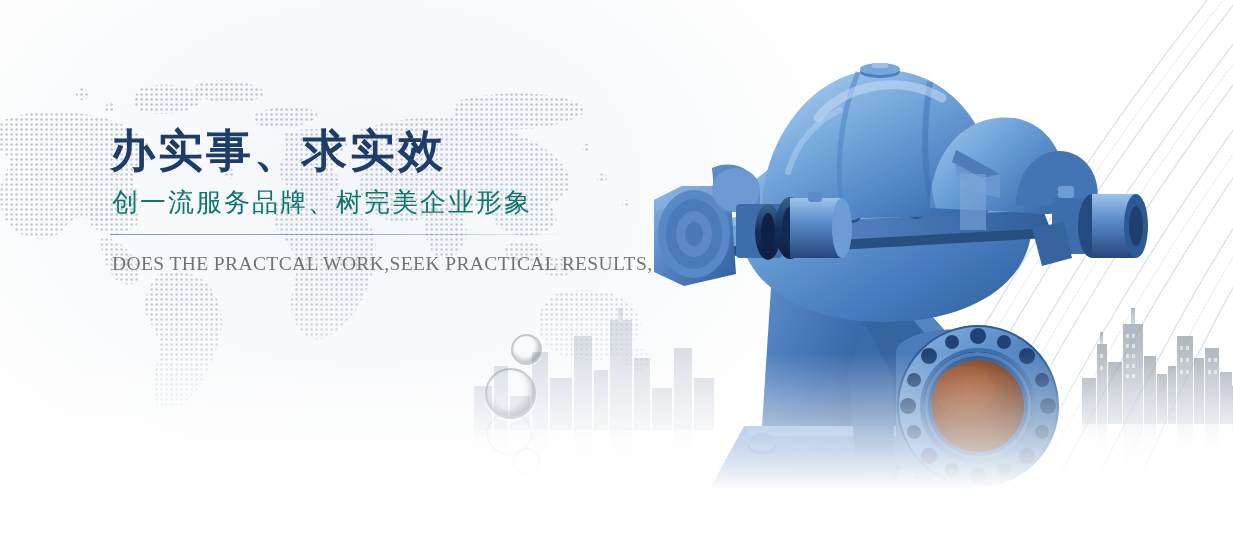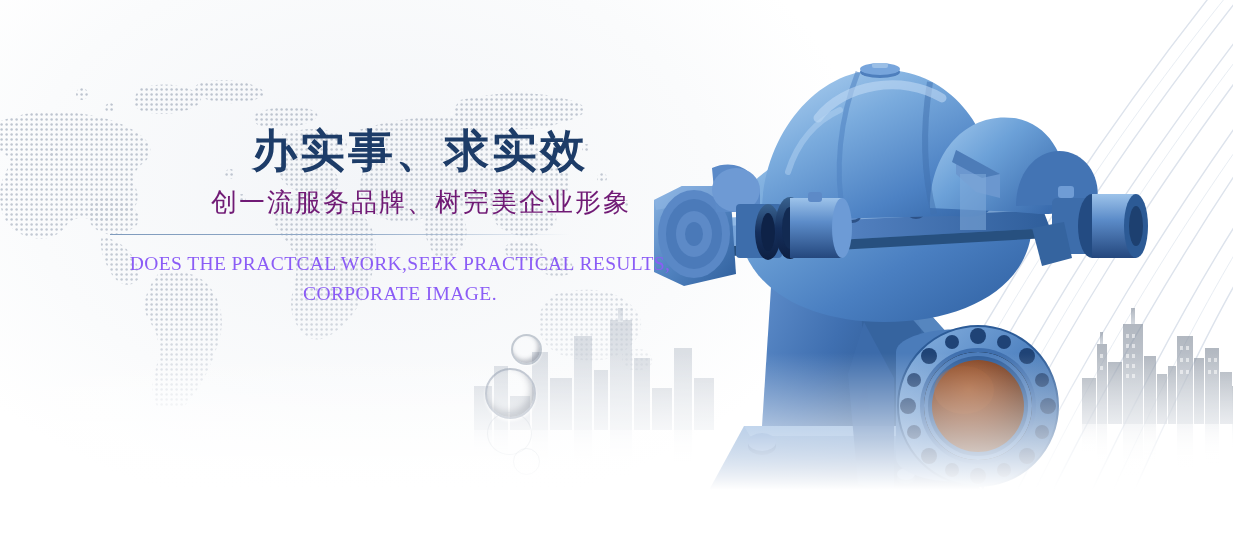--- a/index.html
+++ b/index.html
@@ -95,55 +95,54 @@
     height: 510px;
   }
   .pump svg { display:block; width:100%; height:100%; }
 
   
   .copy {
     position: absolute;
     left: 110px;
     top: 128px;
     width: 620px;
-    text-align: center;
   }
   .headline {
     font-family: "Liberation Serif", "DejaVu Serif", serif;
     font-size: 45px;
     font-weight: 700;
     letter-spacing: 3px;
     color: #1d3c68;
     line-height: 1.05;
     margin: 0;
     white-space: nowrap;
   }
   .subhead {
     font-family: "Liberation Serif", "DejaVu Serif", serif;
     font-size: 26px;
     font-weight: 400;
     letter-spacing: 2px;
-    color: #701a75;
+    color: #0f766e;
     margin: 10px 0 0 2px;
     white-space: nowrap;
   }
   .rule {
     margin: 14px 0 0 0;
     width: 460px;
     height: 1px;
     background: linear-gradient(90deg, #7f9bbd 0%, #93abc8 55%, rgba(190,205,222,0) 100%);
   }
   .eng {
     font-family: "Liberation Serif", "DejaVu Serif", serif;
     font-size: 19.5px;
     font-weight: 400;
     letter-spacing: .4px;
-    color: #8b5cf6;
+    color: #737373;
     line-height: 1.52;
-    margin: 14px 0 0 10px;
+    margin: 14px 0 0 2px;
     text-transform: uppercase;
     max-width: 560px;
   }
   .eng span { display: block; white-space: nowrap; }
 </style>
 </head>
 <body>
 
 <div id="banner">
 
@@ -535,17 +534,16 @@
   </div>
 
   <div class="bg-bottomfade"></div>
 
   <div class="copy">
     <h1 class="headline">办实事、求实效</h1>
     <div class="subhead">创一流服务品牌、树完美企业形象</div>
     <div class="rule"></div>
     <div class="eng">
       <span>DOES THE PRACTCAL WORK,SEEK PRACTICAL RESULTS,</span>
-      <span>CORPORATE IMAGE.</span>
     </div>
   </div>
 
 </div>
 
 </body></html>

